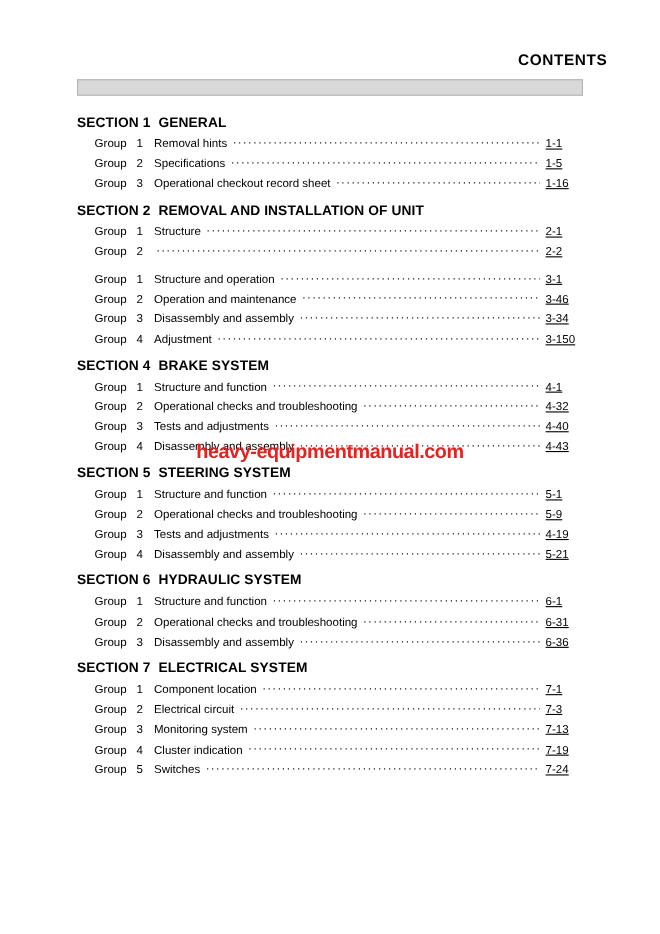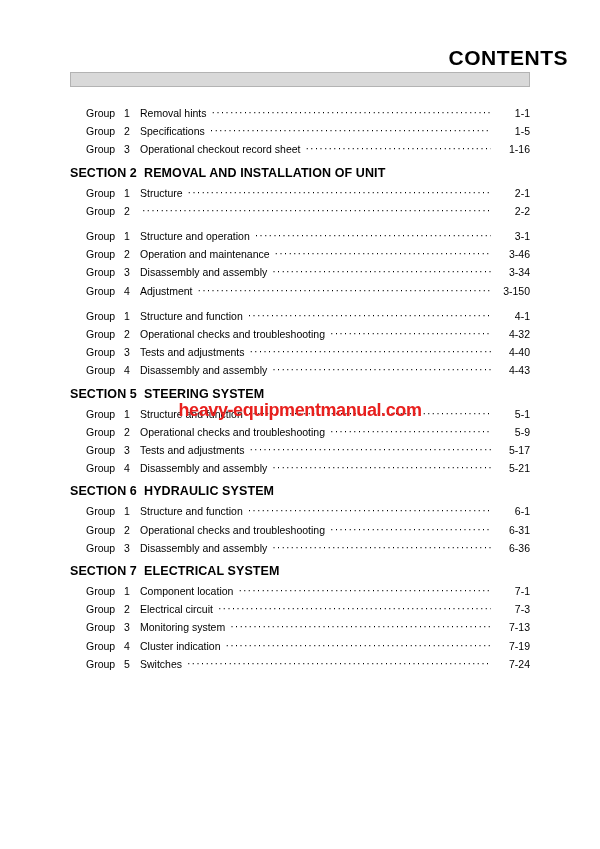--- a/index.html
+++ b/index.html
@@ -17,22 +17,22 @@
   }
   .page {
     position: relative;
     width: 600px;
     height: 849px;
     box-sizing: border-box;
   }
   .page-title {
     position: absolute;
     top: 46px;
-    right: 32px;
-    font-size: 21px;
+    right: 48px;
+    font-size: 14px;
     font-weight: bold;
     letter-spacing: 0.5px;
   }
   .header-bar {
     position: absolute;
     top: 72px;
     left: 70px;
     width: 460px;
     height: 15px;
     background: #d9d9d9;
@@ -82,23 +82,23 @@
     white-space: nowrap;
     font-size: 10.5px;
     letter-spacing: 1.1px;
     color: #000;
     margin: 0 2px;
     position: relative;
     top: -1px;
   }
   .entry-page {
     flex: 0 0 auto;
-    text-align: right;
     min-width: 34px;
     padding-left: 3px;
+    text-decoration: underline;
   }
   .watermark {
     position: absolute;
     top: 400px;
     left: 0;
     width: 600px;
     text-align: center;
     font-size: 18px;
     font-weight: bold;
     color: #e8201e;
@@ -111,20 +111,21 @@
 <body>
 
 <div class="page">
 
   <div class="page-title">CONTENTS</div>
 
   <div class="header-bar"></div>
 
   <div class="content">
       <div class="section">
+        <div class="section-title">SECTION 1  GENERAL</div>
         <div class="entry">
           <span class="entry-group">Group</span>
           <span class="entry-num">1</span>
           <span class="entry-label">Removal hints</span>
           <span class="dots">············································································································································</span>
           <span class="entry-page">1-1</span>
         </div>
         <div class="entry">
           <span class="entry-group">Group</span>
           <span class="entry-num">2</span>
@@ -180,20 +181,21 @@
         </div>
         <div class="entry">
           <span class="entry-group">Group</span>
           <span class="entry-num">4</span>
           <span class="entry-label">Adjustment</span>
           <span class="dots">············································································································································</span>
           <span class="entry-page">3-150</span>
         </div>
       </div>
       <div class="section">
+        <div class="section-title">SECTION 4  BRAKE SYSTEM</div>
         <div class="entry">
           <span class="entry-group">Group</span>
           <span class="entry-num">1</span>
           <span class="entry-label">Structure and function</span>
           <span class="dots">············································································································································</span>
           <span class="entry-page">4-1</span>
         </div>
         <div class="entry">
           <span class="entry-group">Group</span>
           <span class="entry-num">2</span>
@@ -230,21 +232,21 @@
           <span class="entry-num">2</span>
           <span class="entry-label">Operational checks and troubleshooting</span>
           <span class="dots">············································································································································</span>
           <span class="entry-page">5-9</span>
         </div>
         <div class="entry">
           <span class="entry-group">Group</span>
           <span class="entry-num">3</span>
           <span class="entry-label">Tests and adjustments</span>
           <span class="dots">············································································································································</span>
-          <span class="entry-page">5-17</span>
+          <span class="entry-page">4-19</span>
         </div>
         <div class="entry">
           <span class="entry-group">Group</span>
           <span class="entry-num">4</span>
           <span class="entry-label">Disassembly and assembly</span>
           <span class="dots">············································································································································</span>
           <span class="entry-page">5-21</span>
         </div>
       </div>
       <div class="section">

